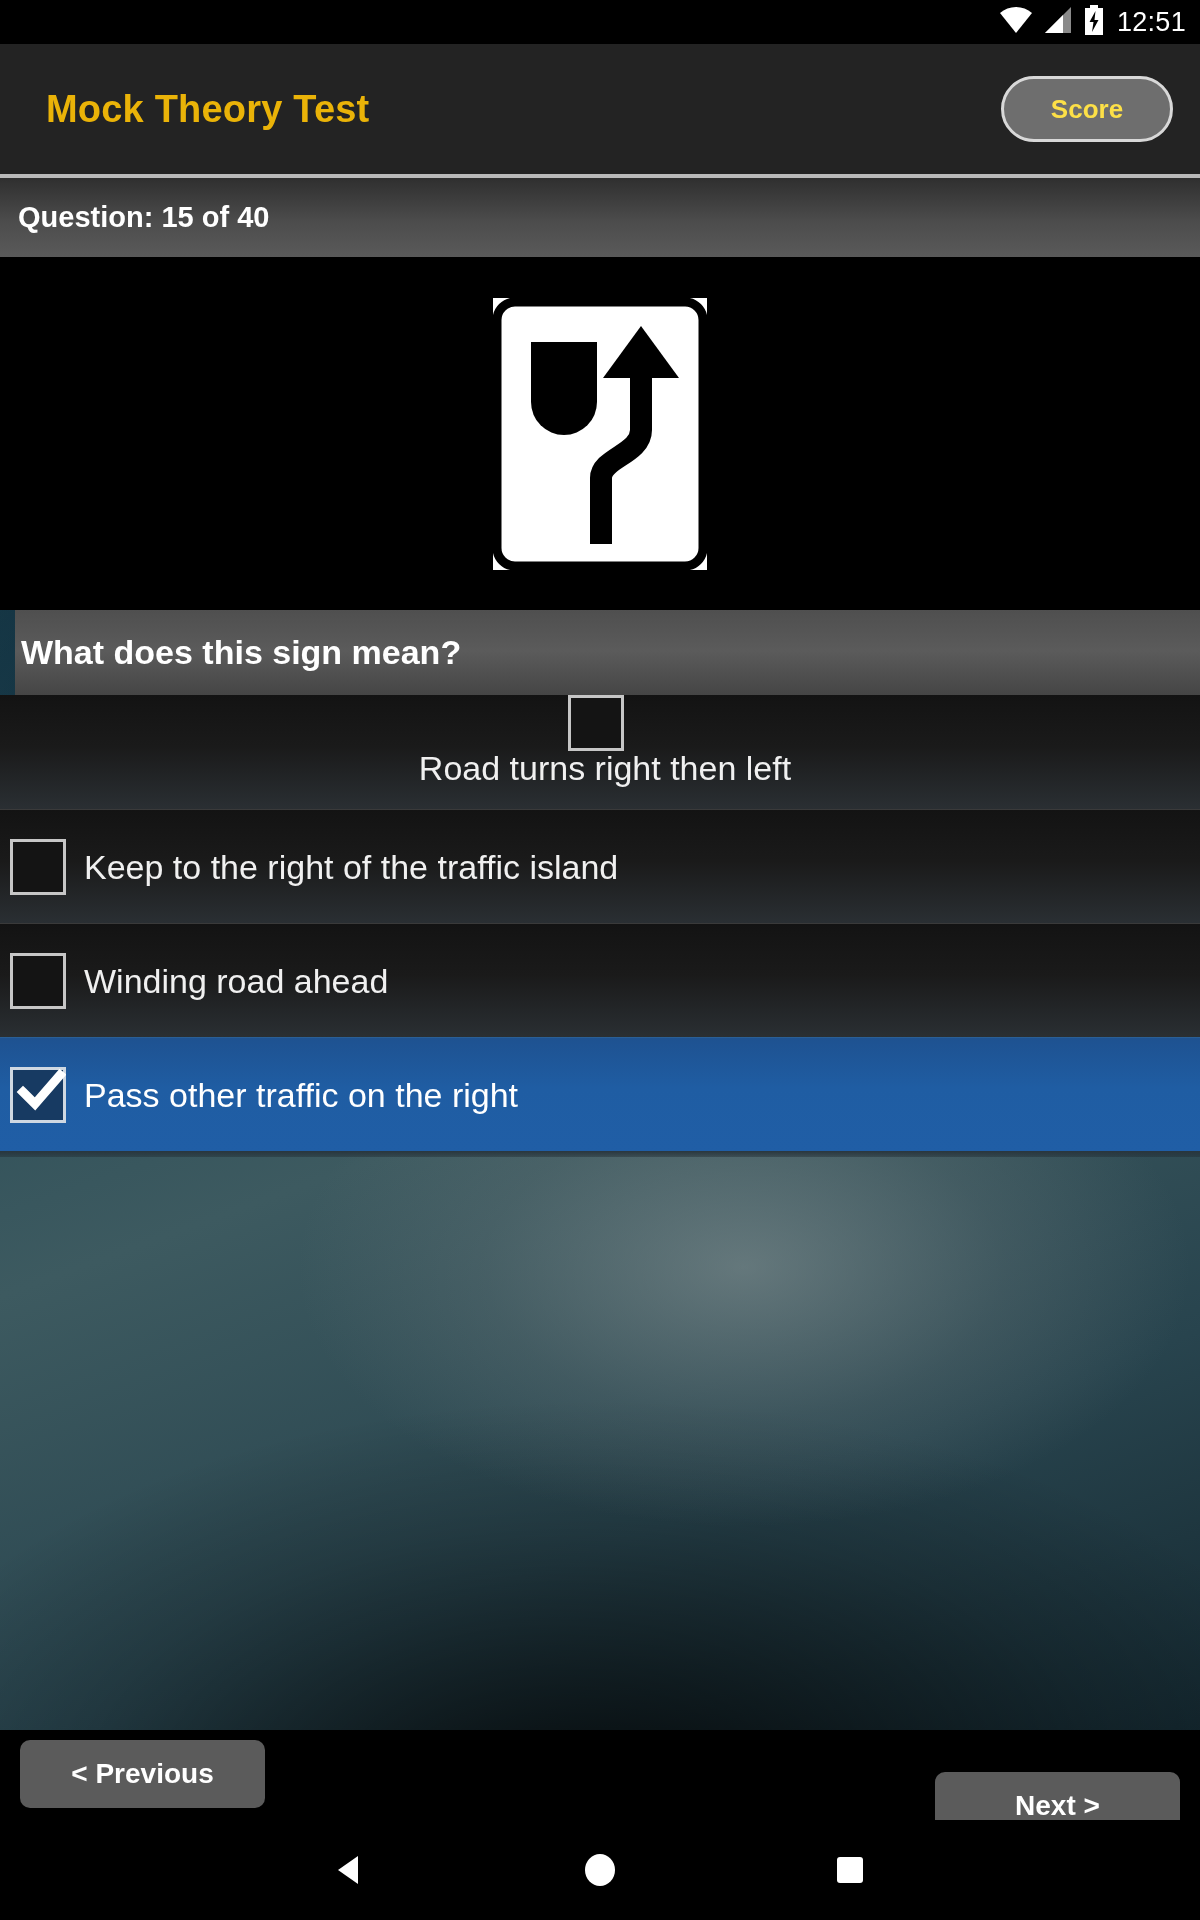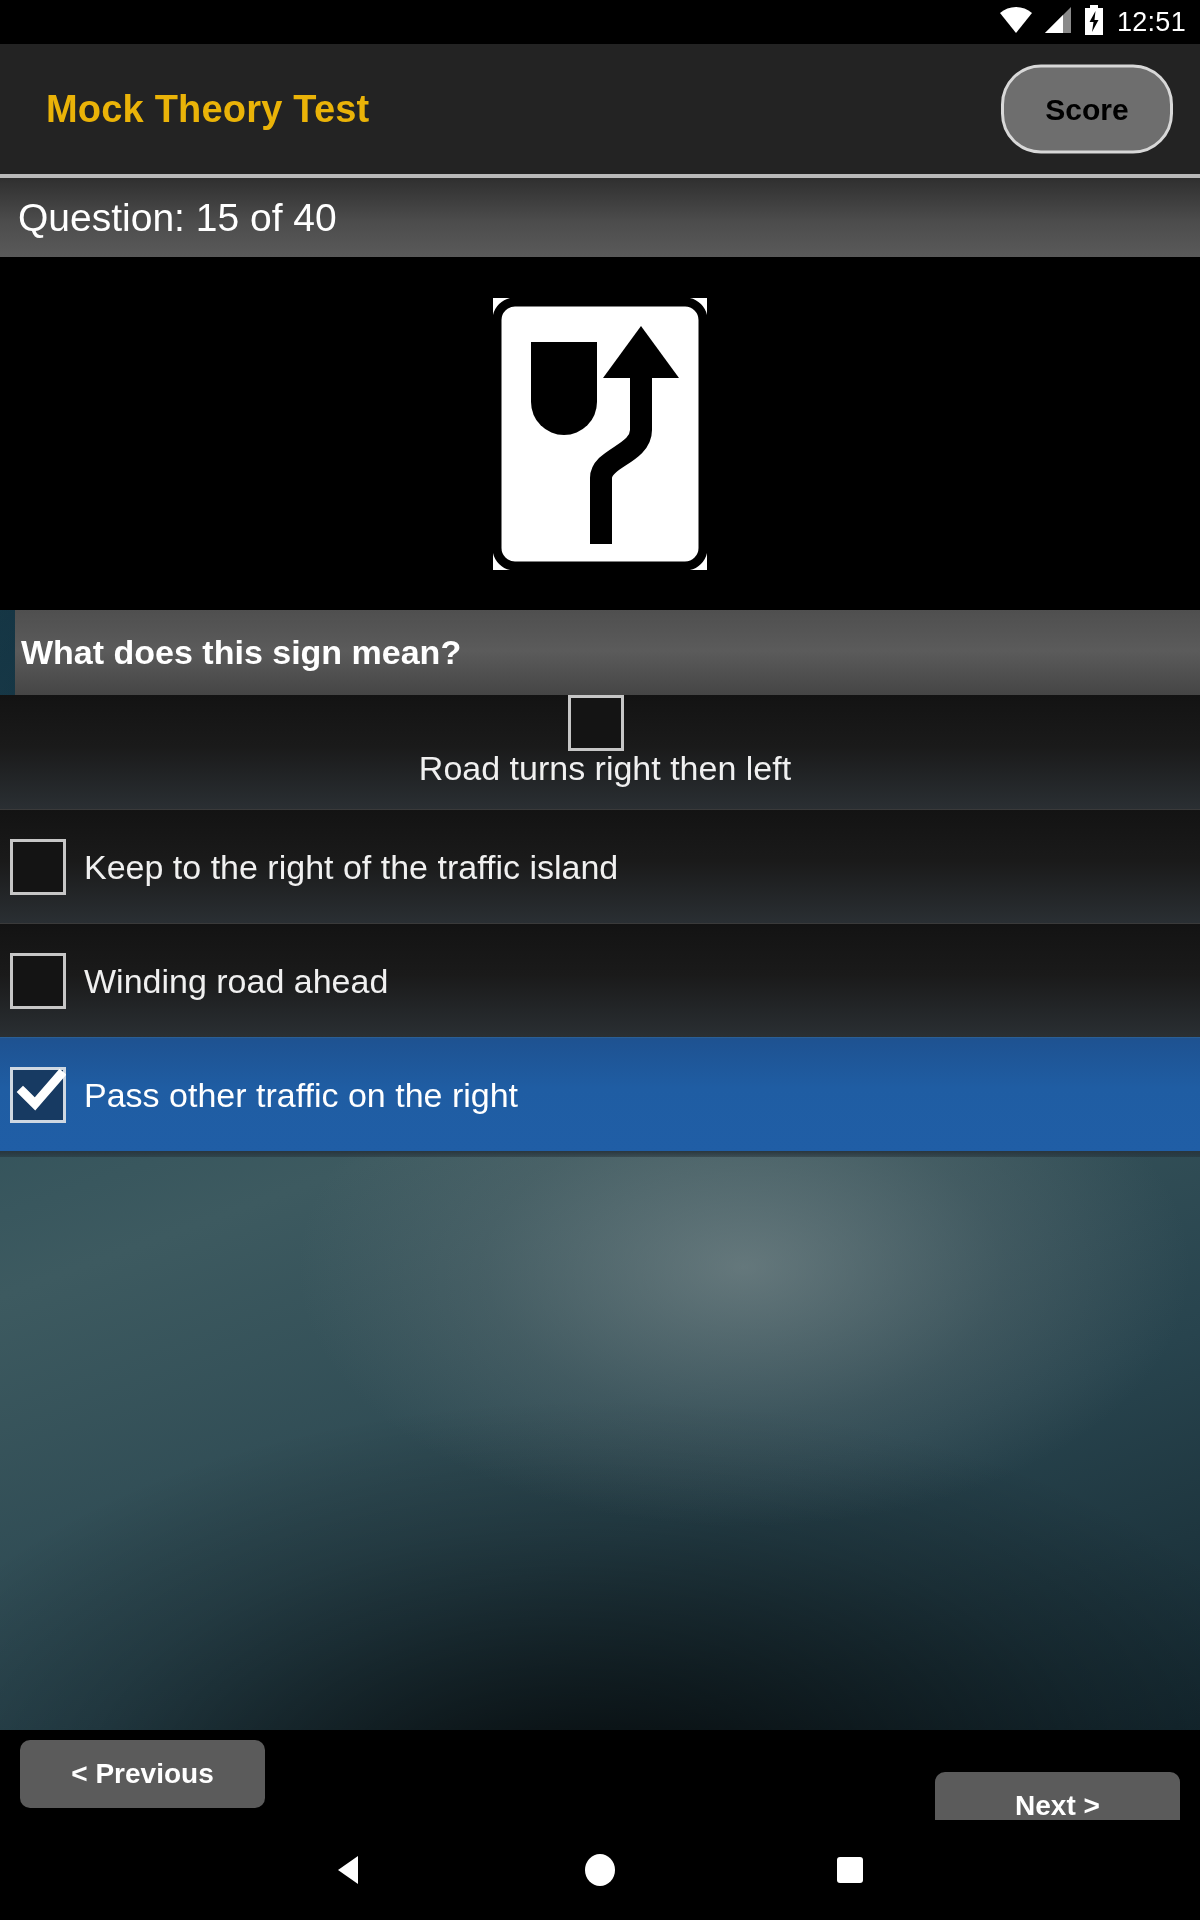--- a/index.html
+++ b/index.html
@@ -73,26 +73,26 @@
     font-weight: bold;
     letter-spacing: 0.2px;
     white-space: nowrap;
   }
   #score-button {
     position: absolute;
     right: 27px;
     top: 50%;
     transform: translateY(-50%);
     width: 172px;
-    height: 89px;
+    height: 66px;
     border-radius: 40px;
     background: #6e6e6e;
     border: 3px solid #d8d8d8;
-    color: #000000;
-    font-size: 30px;
+    color: #fde047;
+    font-size: 26px;
     font-weight: bold;
     display: flex;
     align-items: center;
     justify-content: center;
     box-sizing: border-box;
     cursor: pointer;
   }
 
   #appbar-divider {
     position: absolute;
@@ -107,22 +107,22 @@
     left: 0; top: 178px;
     width: 1200px; height: 79px;
     background: linear-gradient(to bottom, #2f2f2f 0%, #4c4c4c 55%, #5a5a5a 100%);
     display: flex;
     align-items: center;
     box-sizing: border-box;
     padding-left: 18px;
   }
   #question-counter {
     color: #ffffff;
-    font-size: 39px;
-    font-weight: normal;
+    font-size: 29px;
+    font-weight: bold;
     white-space: nowrap;
   }
 
   
   #sign-panel {
     position: absolute;
     left: 0; top: 257px;
     width: 1200px; height: 353px;
     background: #000;
     display: flex;

